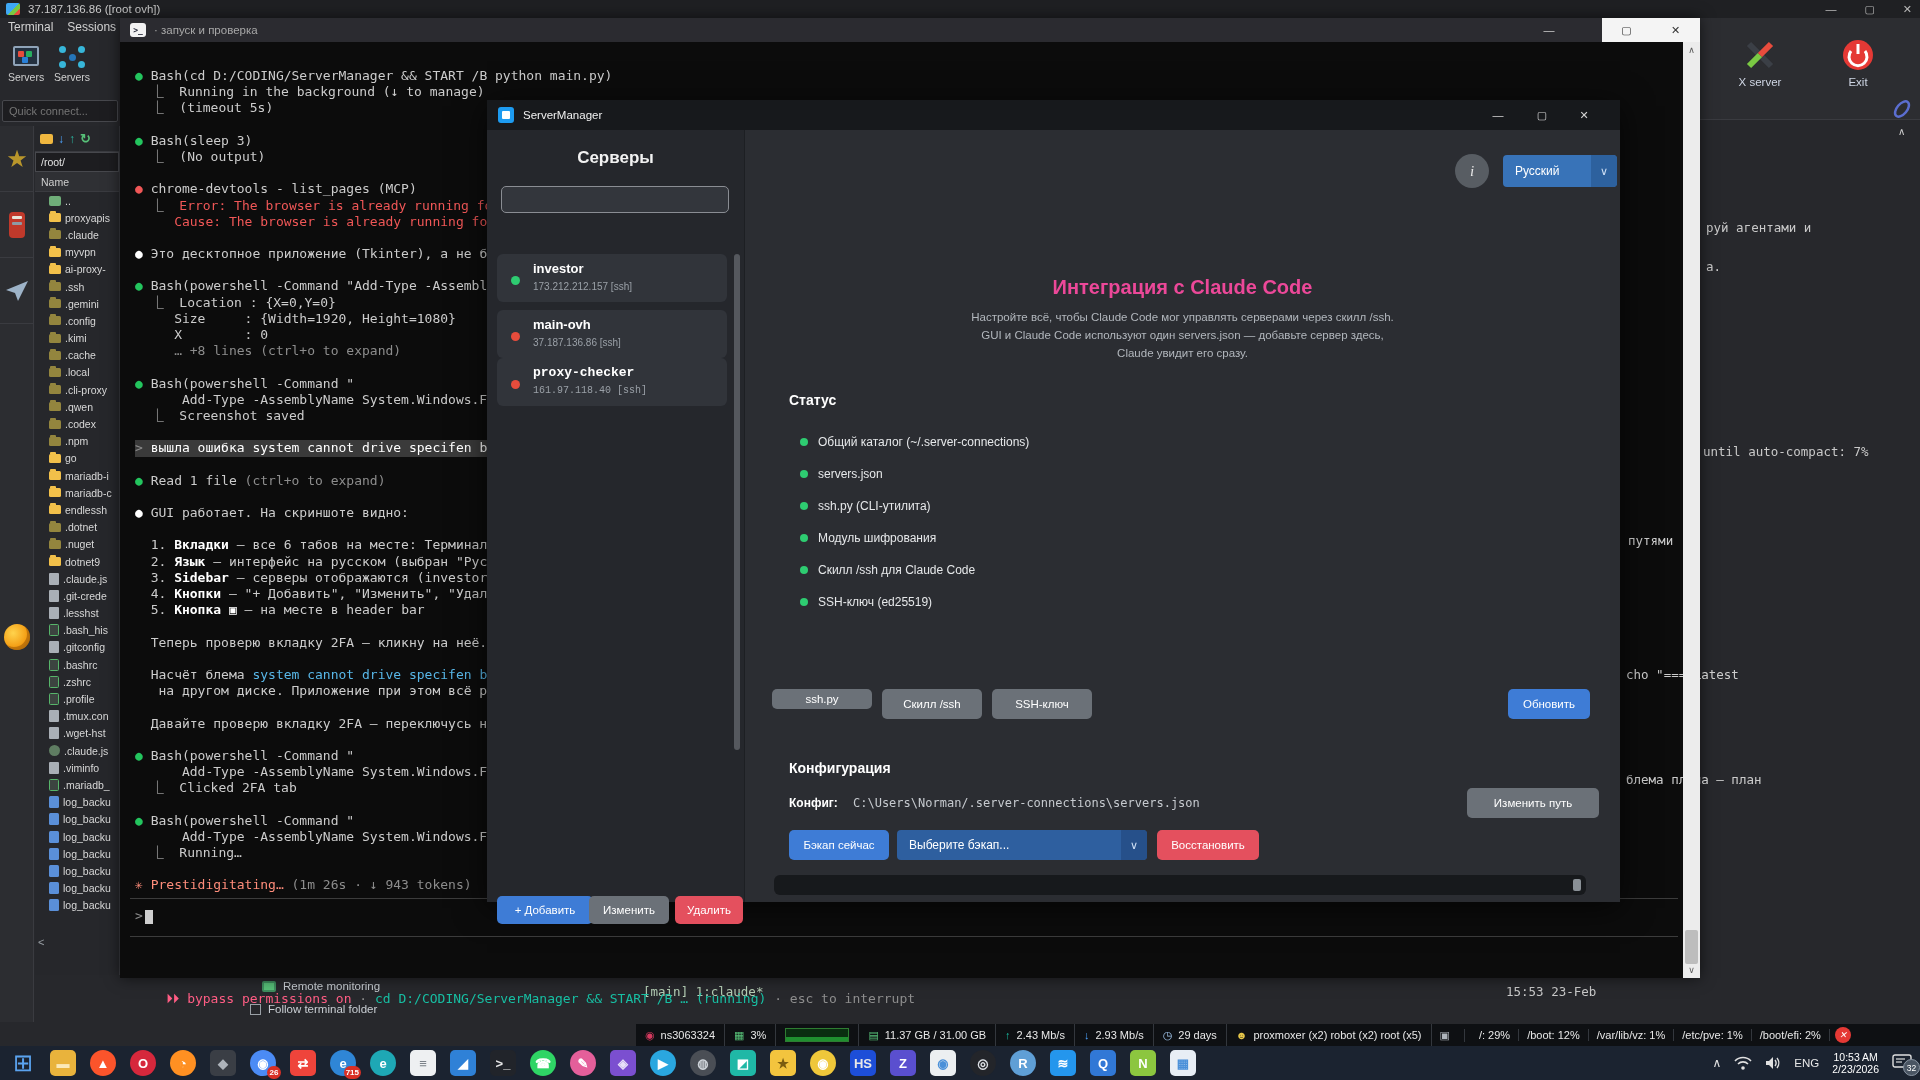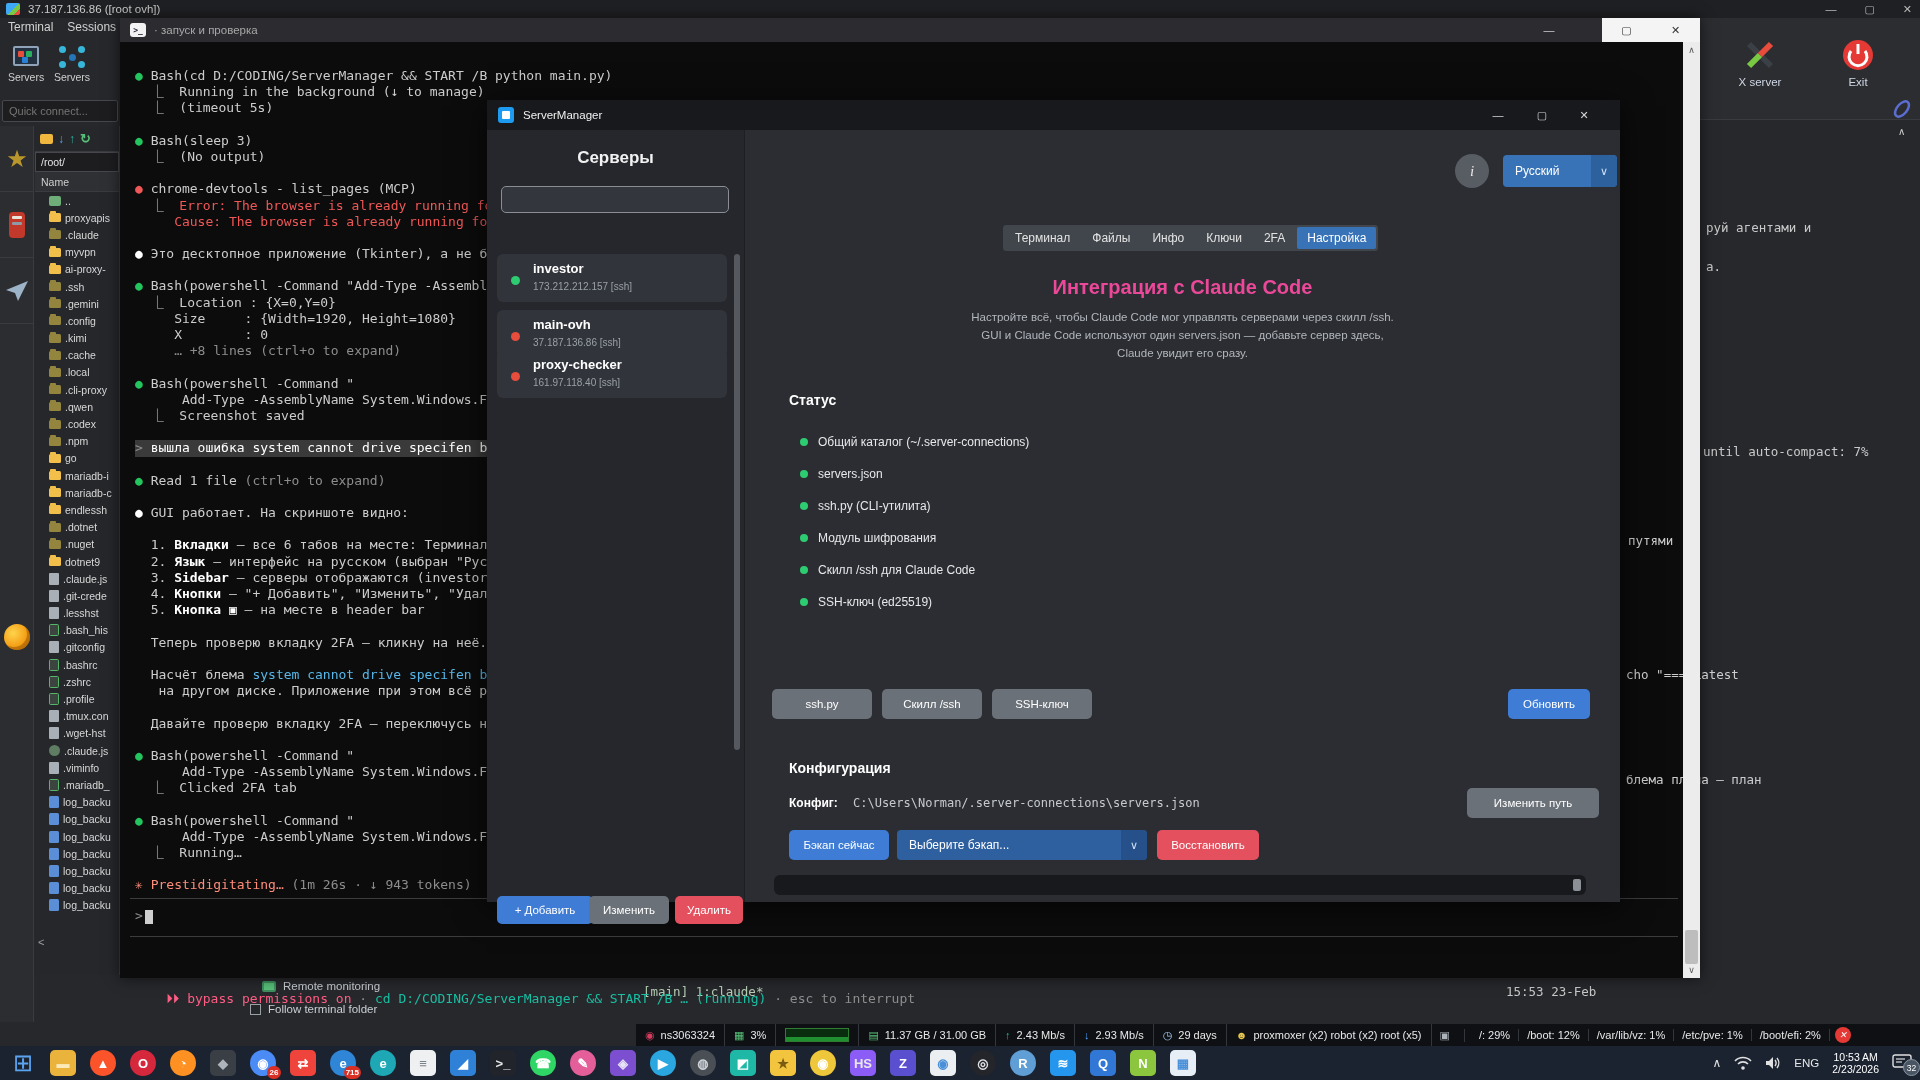--- a/index.html
+++ b/index.html
@@ -611,48 +611,39 @@
           <span class="srv-name">investor</span>
           <span class="srv-addr">173.212.212.157 [ssh]</span>
         </div>
       </div><div style="display: contents;">
         <div class="srv-card" style="top: 180px;">
           <span class="srv-dot off"></span>
           <span class="srv-name">main-ovh</span>
           <span class="srv-addr">37.187.136.86 [ssh]</span>
         </div>
       </div><div style="display: contents;">
-        <div class="srv-card" style="top: 220px;">
+        <div class="srv-card" style="top: 228px; font-family: Liberation Mono, monospace;">
           <span class="srv-dot off"></span>
           <span class="srv-name">proxy-checker</span>
           <span class="srv-addr">161.97.118.40 [ssh]</span>
         </div>
       </div></div>
     <div class="sm-scroll"></div>
     <div class="btn b-blue abs" style="left:10px;top:766px;width:96px;height:28px">+ Добавить</div>
     <div class="btn b-gray abs" style="left:102px;top:766px;width:80px;height:28px">Изменить</div>
     <div class="btn b-red abs" style="left:188px;top:766px;width:68px;height:28px">Удалить</div>
   </div>
 
   <div class="sm-main">
     <div class="info-circle" style="left:710px;top:24px">i</div>
     <div class="lang-dd" style="left:758px;top:25px;width:114px">
       <span class="lang-label">Русский</span>
       <span class="lang-chev">∨</span>
     </div>
 
-    <div class="tabsbar" style="left:258px;top:95px">
-
-    <div style="display: contents;"><span class="tab">Терминал</span></div>
-        <div style="display: contents;"><span class="tab">Файлы</span></div>
-        <div style="display: contents;"><span class="tab">Инфо</span></div>
-        <div style="display: contents;"><span class="tab">Ключи</span></div>
-        <div style="display: contents;"><span class="tab">2FA</span></div>
-        <div style="display: contents;"><span class="tab active">Настройка</span></div>
-      </div>
 
     <div class="sm-h1" style="top:146px">Интеграция с Claude Code</div>
     <div class="sm-desc" style="top:178px">
       
     <div style="display: contents;"><div>Настройте всё, чтобы Claude Code мог управлять серверами через скилл /ssh.</div></div><div style="display: contents;"><div>GUI и Claude Code используют один servers.json — добавьте сервер здесь,</div></div><div style="display: contents;"><div>Claude увидит его сразу.</div></div></div>
 
     <div class="sm-h2" style="left:44px;top:262px">Статус</div>
     <div class="abs" style="left:55px;top:296px">
       
     <div style="display: contents;">
@@ -683,21 +674,21 @@
       </div><div style="display: contents;">
         <div class="st-item">
           <span class="st-dot"></span>
           <span class="st-label">SSH-ключ (ed25519)</span>
         </div>
       </div></div>
 
 
     <div class="abs" style="left:27px;top:559px;display:flex;gap:10px">
 
-    <div style="display: contents;"><div class="btn b-gray" style="width:100px;height:30px">ssh.py</div></div>
+    <div style="display: contents;"><div class="btn b-gray" style="width:100px;height:20px">ssh.py</div></div>
         <div style="display: contents;"><div class="btn b-gray" style="width:100px;height:30px">Скилл /ssh</div></div>
         <div style="display: contents;"><div class="btn b-gray" style="width:100px;height:30px">SSH-ключ</div></div>
       </div>
     <div class="btn b-blue abs" style="left:763px;top:559px;width:82px;height:30px">Обновить</div>
 
     <div class="sm-h2" style="left:44px;top:630px">Конфигурация</div>
     <span class="cfg-label abs" style="left:44px;top:666px">Конфиг:</span>
     <span class="cfg-path mono abs" style="left:108px;top:666px">C:\Users\Norman/.server-connections\servers.json</span>
     <div class="btn b-gray abs" style="left:722px;top:658px;width:132px;height:30px">Изменить путь</div>
 
@@ -887,21 +878,21 @@
 
       </span>
     </div>
       <div style="display: contents;">
       <span class="tb-icon ci" style="background: rgb(239, 199, 58); color: rgb(255, 255, 255);">
         <span>◉</span>
 
       </span>
     </div>
       <div style="display: contents;">
-      <span class="tb-icon sq" style="background: #8b5cf6; color: rgb(232, 232, 232);">
+      <span class="tb-icon sq" style="background: #1d4ed8; color: rgb(232, 232, 232);">
         <span>HS</span>
 
       </span>
     </div>
       <div style="display: contents;">
       <span class="tb-icon sq" style="background: rgb(90, 79, 207); color: rgb(255, 255, 255);">
         <span>Z</span>
 
       </span>
     </div>

